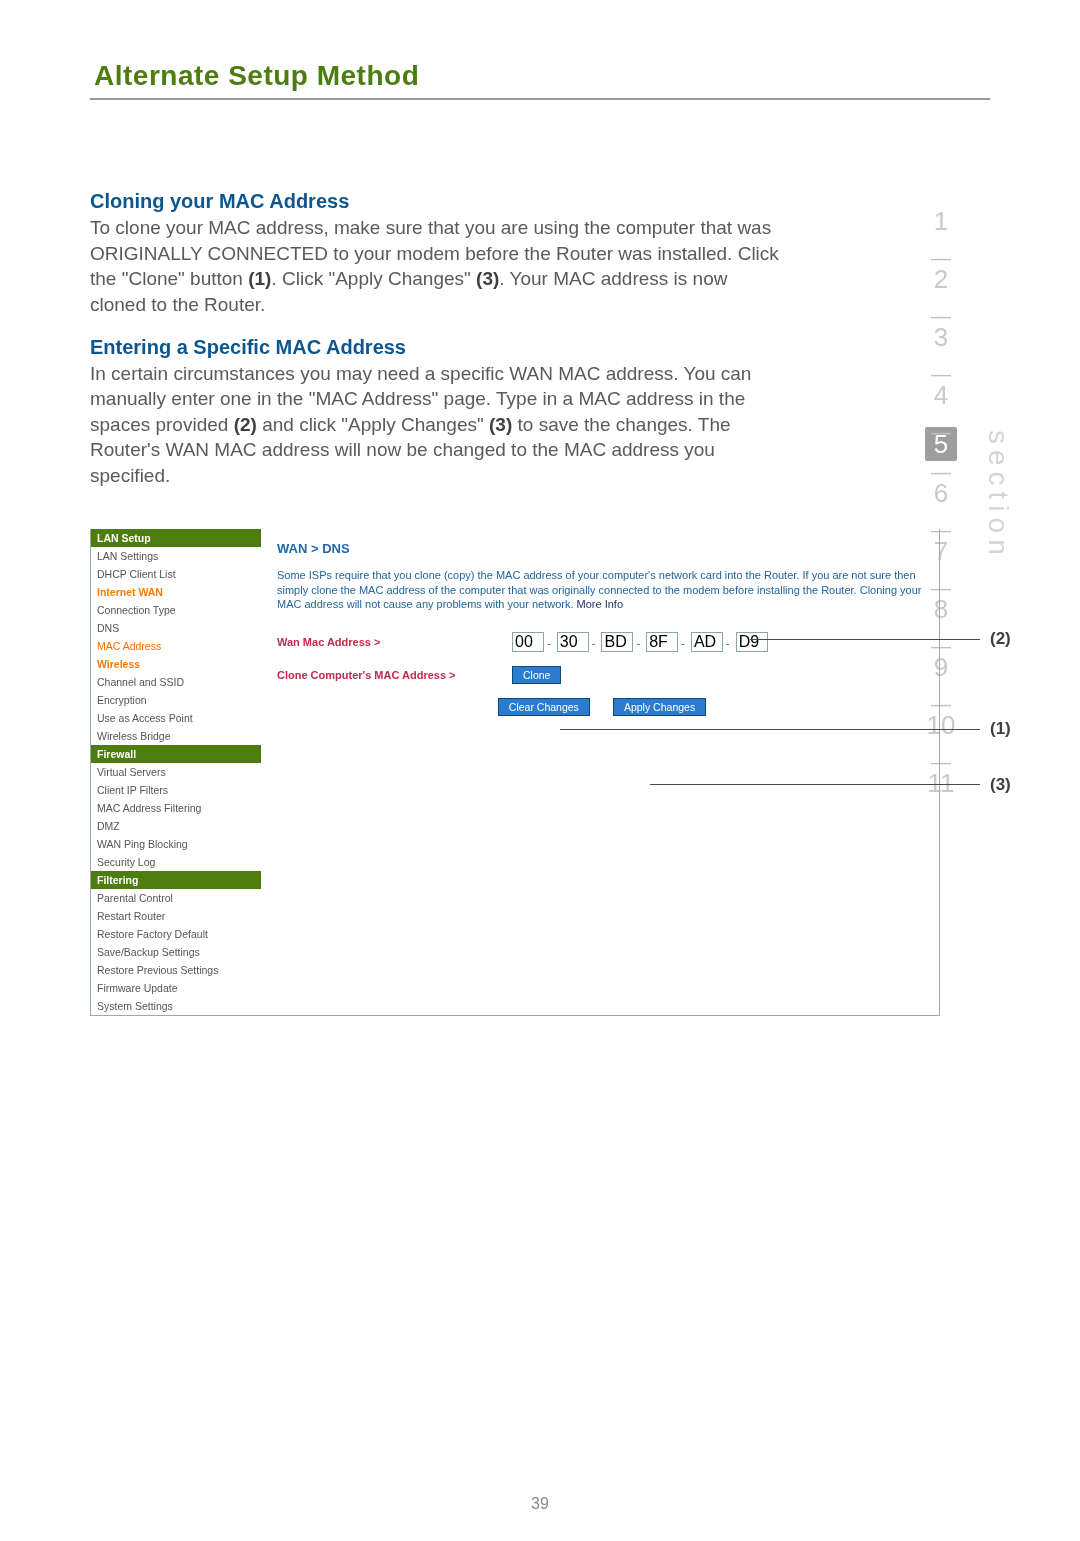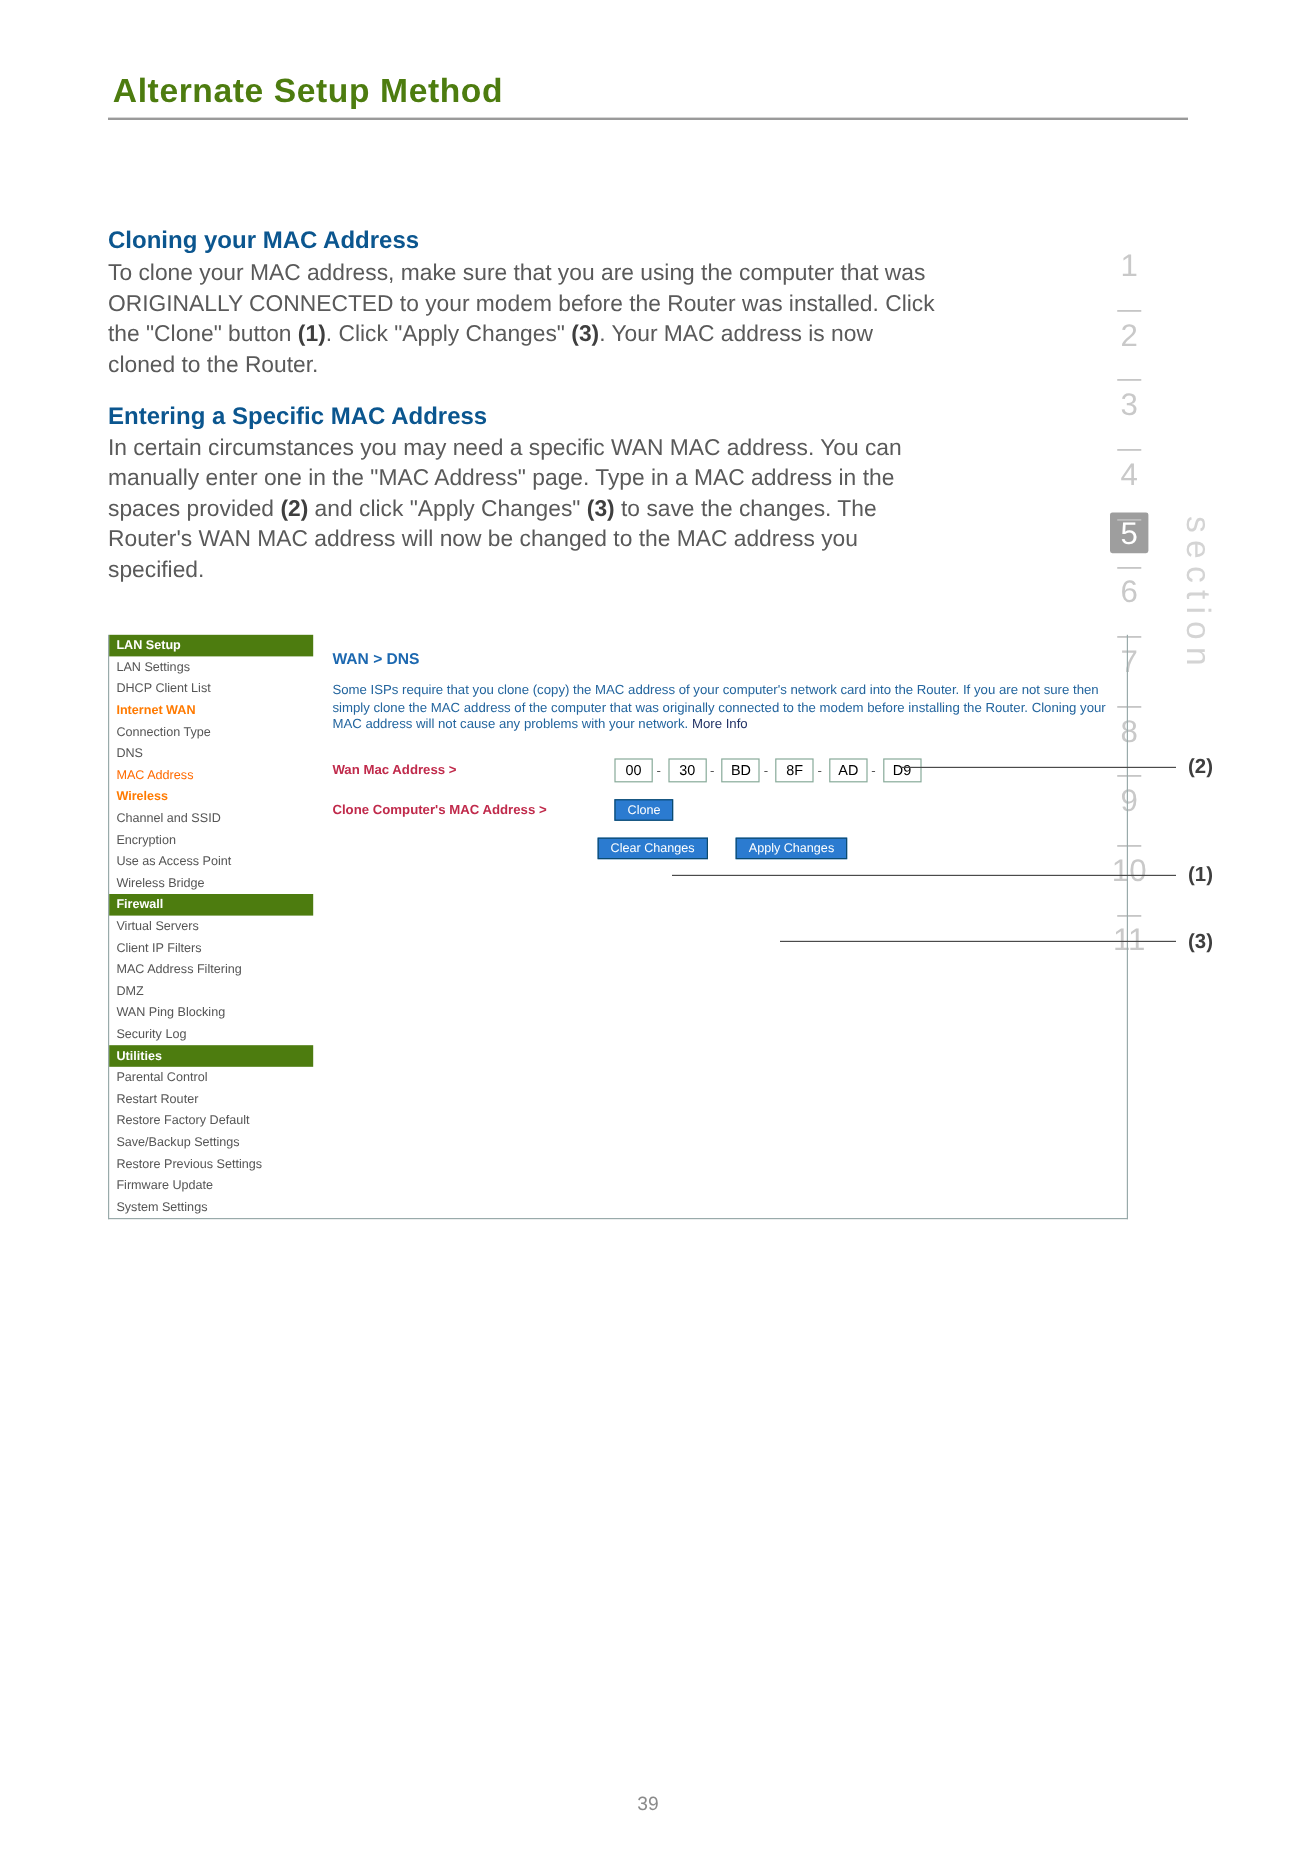--- a/index.html
+++ b/index.html
@@ -36,21 +36,21 @@
   .side .hdr.green{background:#4d7c0f;color:#fff}
   .side .item{padding:3px 6px;color:#555}
   .side .item.sel-row{color:#ff6a00}
 
   .panel{flex:1;padding:10px 12px 24px 16px;font-size:11px}
   .crumb{color:#1c68b0;font-weight:700;font-size:13px;margin:2px 0 12px}
   .desc{color:#23659e;font-size:11px;line-height:1.35;margin-bottom:20px}
   .desc .more{color:#236;text-decoration:none}
   .row{display:flex;align-items:center;margin-bottom:14px}
   .row .lab{color:#c02a4b;font-weight:700;width:235px;font-size:11px}
-  .mac-inputs input{width:26px;height:16px;font-size:12px;text-align:center;padding:1px 2px;border:1px solid #8a9}
+  .mac-inputs input{width:26px;height:16px;font-size:16px;text-align:left;padding:1px 2px;border:1px solid #8a9}
   .mac-inputs span{margin:0 3px;color:#555}
   .btn{background:#2b7bd0;color:#fff;border:1px solid #0c4a6e;font-size:10.5px;padding:2px 10px;cursor:pointer}
   .btn-row{text-align:center;margin-top:14px}
   .btn-row .btn{margin:0 10px}
 
   
   .callout{position:absolute;font-weight:900;color:#3f3f3f;font-size:17px}
   .lead{position:absolute;height:1px;background:#4a4a4a}
   .page-num{position:absolute;bottom:28px;left:0;width:1080px;text-align:center;color:#8a8a8a;font-size:16px}
 </style>
@@ -117,21 +117,21 @@
             <div class="item">Wireless Bridge</div>
 
             <div class="hdr green">Firewall</div>
             <div class="item">Virtual Servers</div>
             <div class="item">Client IP Filters</div>
             <div class="item">MAC Address Filtering</div>
             <div class="item">DMZ</div>
             <div class="item">WAN Ping Blocking</div>
             <div class="item">Security Log</div>
 
-            <div class="hdr green">Utilities</div>
+            <div class="hdr green">Filtering</div>
             <div class="item">Parental Control</div>
             <div class="item">Restart Router</div>
             <div class="item">Restore Factory Default</div>
             <div class="item">Save/Backup Settings</div>
             <div class="item">Restore Previous Settings</div>
             <div class="item">Firmware Update</div>
             <div class="item">System Settings</div>
           </div>
 
           <div class="panel">

